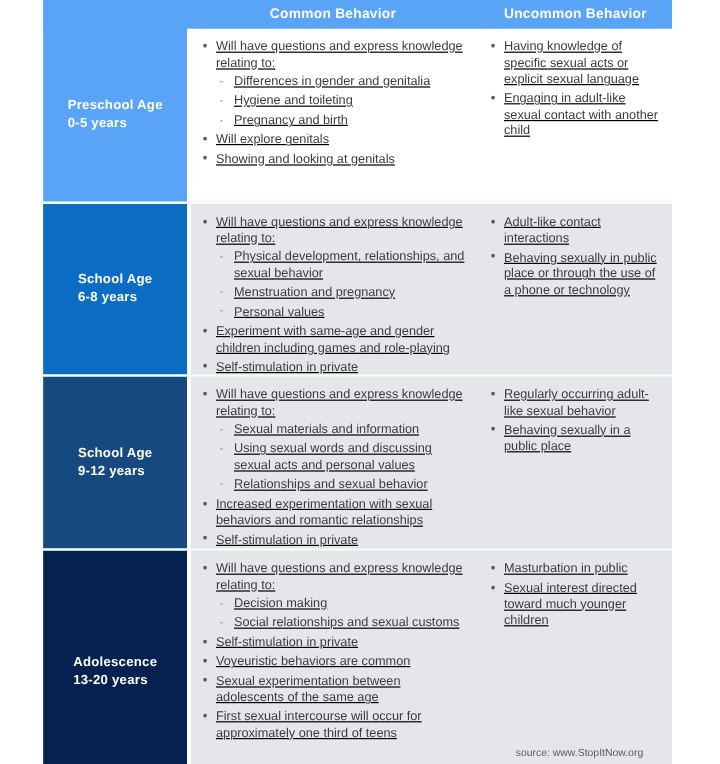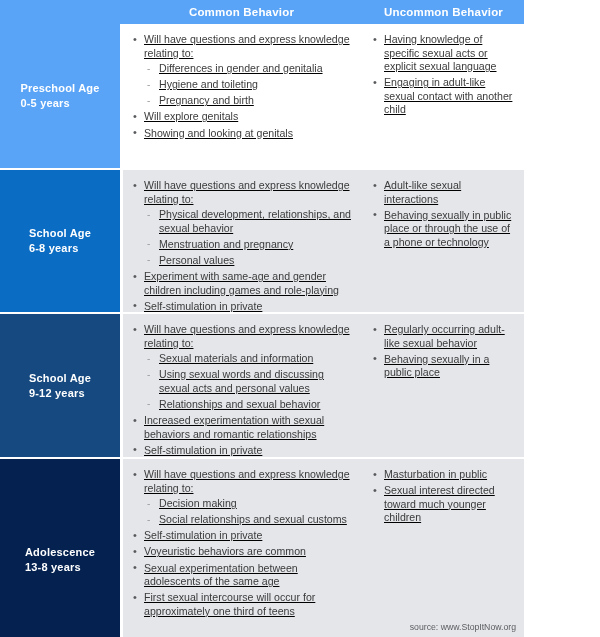--- a/index.html
+++ b/index.html
@@ -10,20 +10,21 @@
     overflow: hidden;
   }
 
   .table {
     position: relative;
     width: 524px;
     height: 637px;
     display: flex;
     flex-direction: column;
     background: #86efac;
+    margin-left: 36px;
   }
 
   
   .header-row {
     display: flex;
     height: 24px;
     flex: 0 0 24px;
     background: #5aa4f7;
   }
   .header-spacer {
@@ -109,21 +110,21 @@
     content: "-";
     position: absolute;
     left: 3px; top: -0.5px;
     color: #9b9da0;
     font-size: 10px;
   }
 
   
   .source {
     position: absolute;
-    right: 8px;
+    right: 24px;
     bottom: 5px;
     font-size: 8.7px;
     color: #5b5d60;
     white-space: nowrap;
   }
 </style>
 </head>
 <body>
 
 <div class="table">
@@ -176,21 +177,21 @@
                   <li>Physical development, relationships, and sexual behavior</li>
                   <li>Menstruation and pregnancy</li>
                   <li>Personal values</li>
                 </ul></li>
               <li>Experiment with same-age and gender children including games and role-playing</li>
               <li>Self-stimulation in private</li>
             </ul>
           </div>
           <div class="cell uncommon">
             <ul class="lvl1">
-              <li>Adult-like sexual interactions</li>
+              <li>Adult-like contact interactions</li>
               <li>Behaving sexually in public place or through the use of a phone or technology</li>
             </ul>
           </div>
         </div>
       </div>
       <div class="row" style="height: 145px; flex: 0 0 145px;">
         <div class="row-label" style="background: rgb(21, 73, 127);">
           <div class="lbl-inner">
             <div>School Age</div>
             <div>9-12 years</div>
@@ -213,21 +214,21 @@
               <li>Regularly occurring adult-like sexual behavior</li>
               <li>Behaving sexually in a public place</li>
             </ul>
           </div>
         </div>
       </div>
       <div class="row" style="height: 204px; flex: 0 0 204px;">
         <div class="row-label" style="background: rgb(4, 33, 79);">
           <div class="lbl-inner">
             <div>Adolescence</div>
-            <div>13-8 years</div>
+            <div>13-20 years</div>
           </div>
         </div>
         <div class="cells" style="background: rgb(228, 230, 234);">
           <div class="cell common">
             <ul class="lvl1">
               <li>Will have questions and express knowledge relating to:<ul class="lvl2">
                   <li>Decision making</li>
                   <li>Social relationships and sexual customs</li>
                 </ul></li>
               <li>Self-stimulation in private</li>

